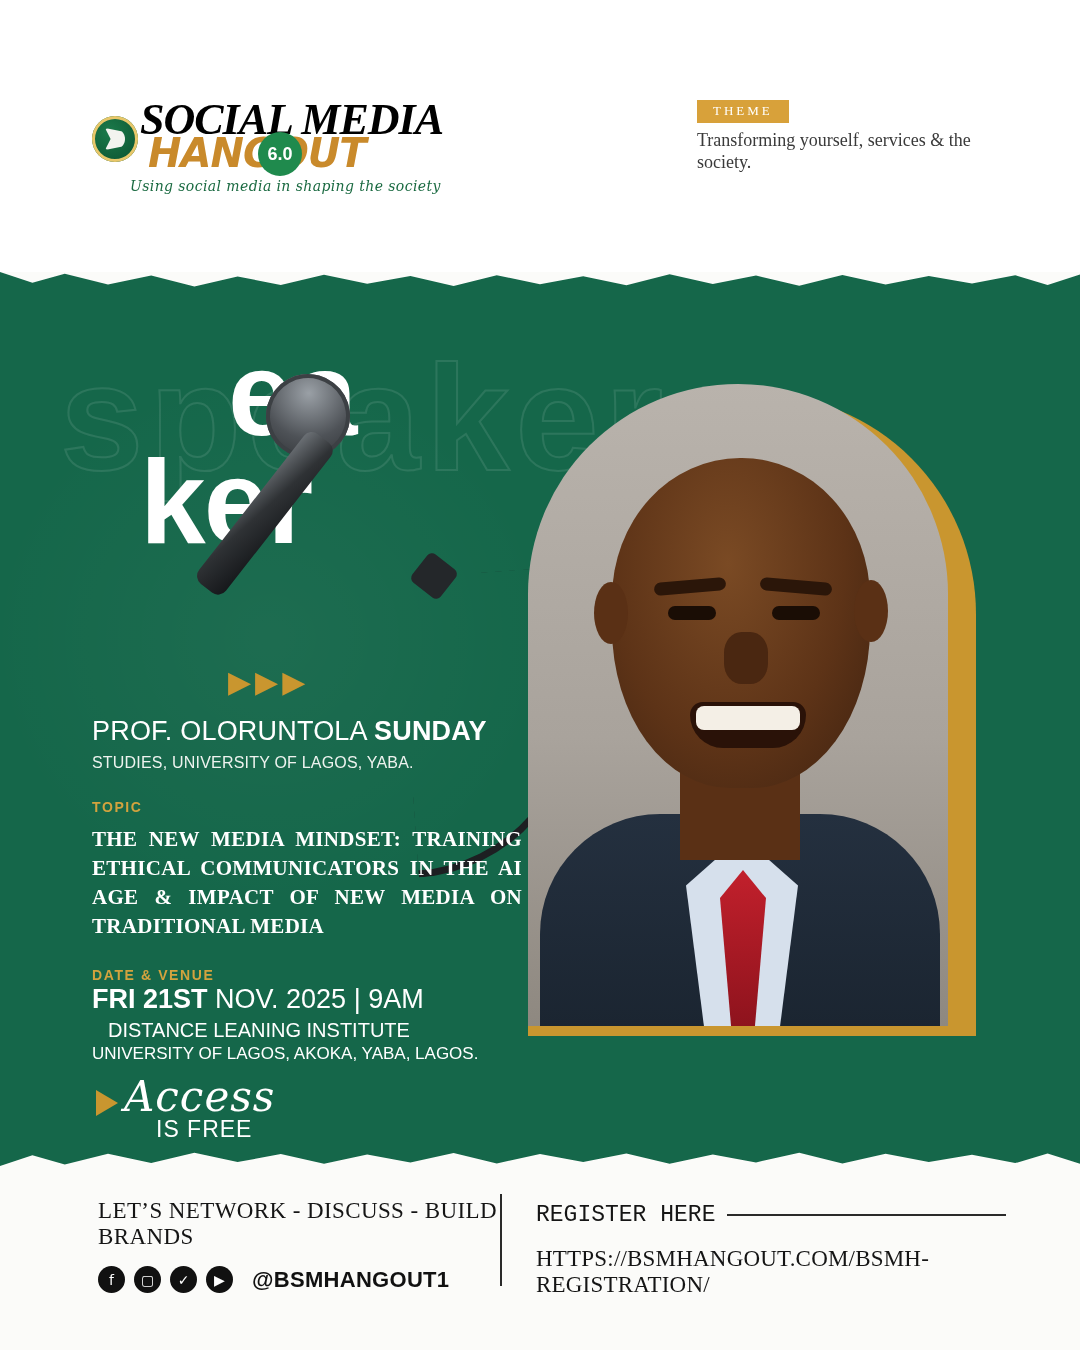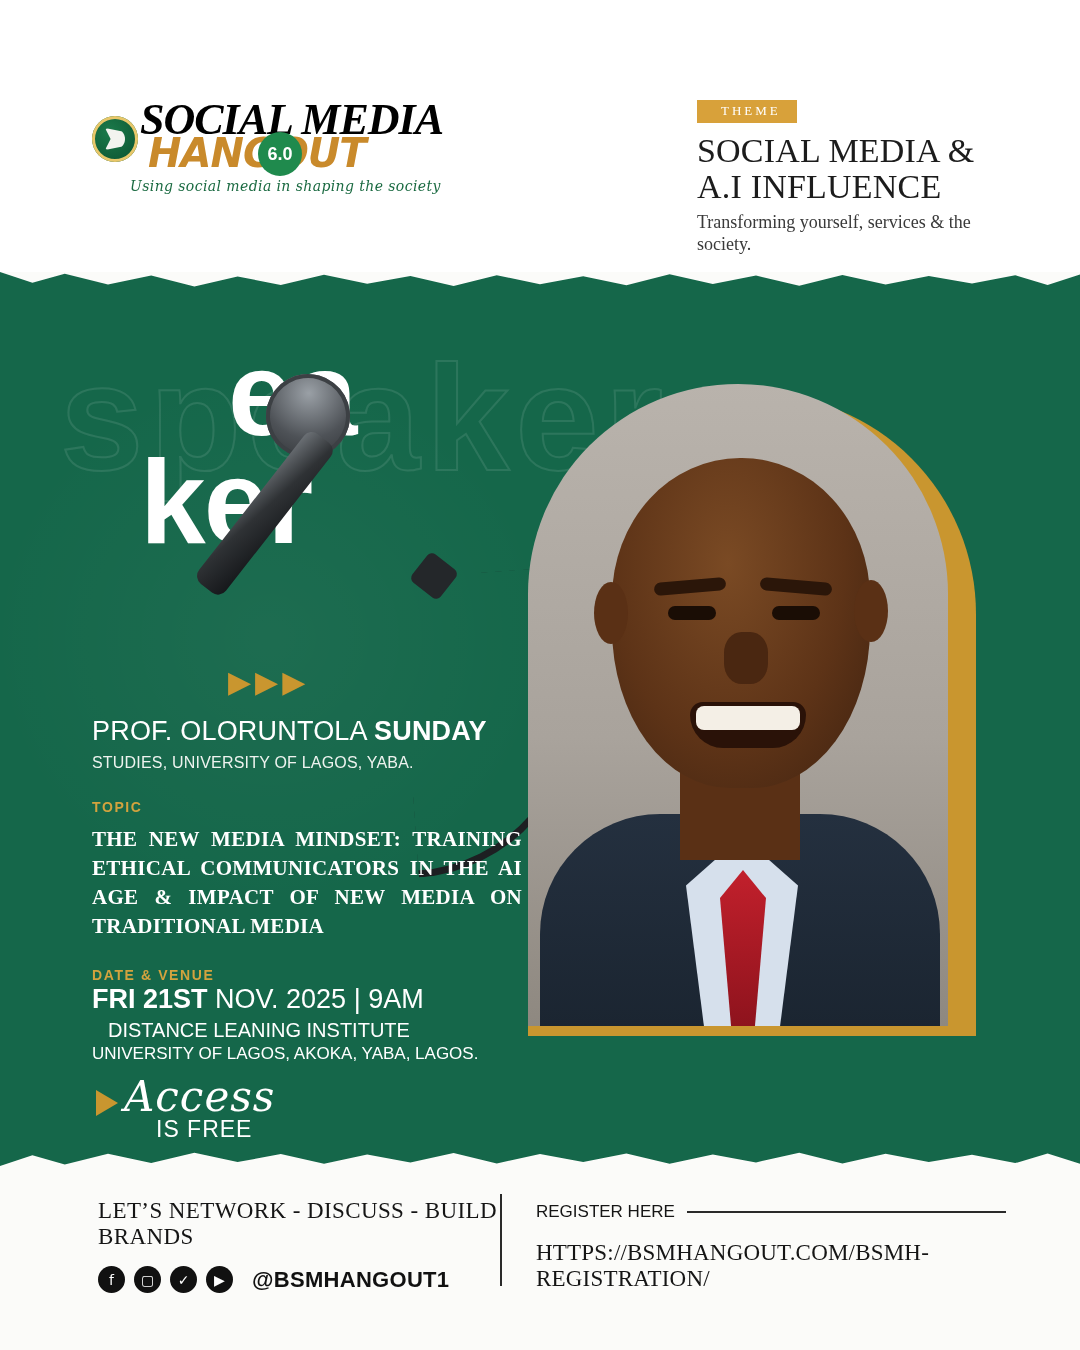--- a/index.html
+++ b/index.html
@@ -65,21 +65,21 @@
     font-style: italic; font-size: 14px; color: #1a6a41;
     letter-spacing: 0.4px; white-space: nowrap;
   }
 
   .theme-block { position: absolute; left: 697px; top: 100px; width: 330px; }
   .theme-pill {
     display: inline-block;
     background: #d8a13a; color: #ffffff;
     font-family: "Liberation Serif", serif;
     font-size: 13px; letter-spacing: 3px;
-    padding: 3px 16px 4px 24px;
+    padding: 3px 16px 4px 16px;
   }
   .theme-title {
     font-family: "Liberation Serif", serif;
     font-size: 34px; line-height: 36px; color: #1c1c1c;
     margin-top: 10px; letter-spacing: 0.2px;
   }
   .theme-sub {
     font-family: "Liberation Serif", serif;
     font-size: 18px; line-height: 22px; color: #3a3a3a;
     margin-top: 6px;
@@ -284,22 +284,22 @@
     font-family: "Liberation Sans", sans-serif;
     font-weight: 700; font-size: 22px; color: #111111; letter-spacing: 0.3px;
   }
   .divider {
     position: absolute; left: 500px; top: 28px; width: 2px; height: 92px;
     background: #2a2a2a;
   }
   .f-right { position: absolute; left: 536px; top: 36px; width: 470px; }
   .reg-row { display: flex; align-items: center; gap: 12px; }
   .reg-label {
-    font-family: Liberation Sans, sans-serif;
-    font-size: 17px; color: #151515; white-space: nowrap;
+    font-family: Liberation Mono, monospace;
+    font-size: 23px; color: #151515; white-space: nowrap;
   }
   .reg-rule { flex: 1; height: 2px; background: #2a2a2a; }
   .reg-url {
     font-family: "Liberation Serif", serif;
     font-size: 23px; color: #151515; margin-top: 18px; letter-spacing: 0.2px;
   }
 </style>
 </head>
 <body>
 
@@ -310,24 +310,20 @@
     <div class="logo-wrap">
       <div class="logo-badge"></div>
       <div class="logo-line1">SOCIAL MEDIA</div>
       <div class="logo-line2">HANGOUT</div>
       <div class="logo-six">6.0</div>
       <div class="logo-tag">Using social media in shaping the society</div>
     </div>
 
     <div class="theme-block">
       <div class="theme-pill">THEME</div>
-      <div class="theme-title">
-        <div>SOCIAL MEDIA &amp;</div>
-        <div>A.I INFLUENCE</div>
-      </div>
       <div class="theme-sub">Transforming yourself, services &amp; the society.</div>
     </div>
   </div>
 
   <div class="green">
     <div class="torn-top"></div>
     <div class="torn-bottom"></div>
 
     <div class="ghost-word">speakers</div>
 

